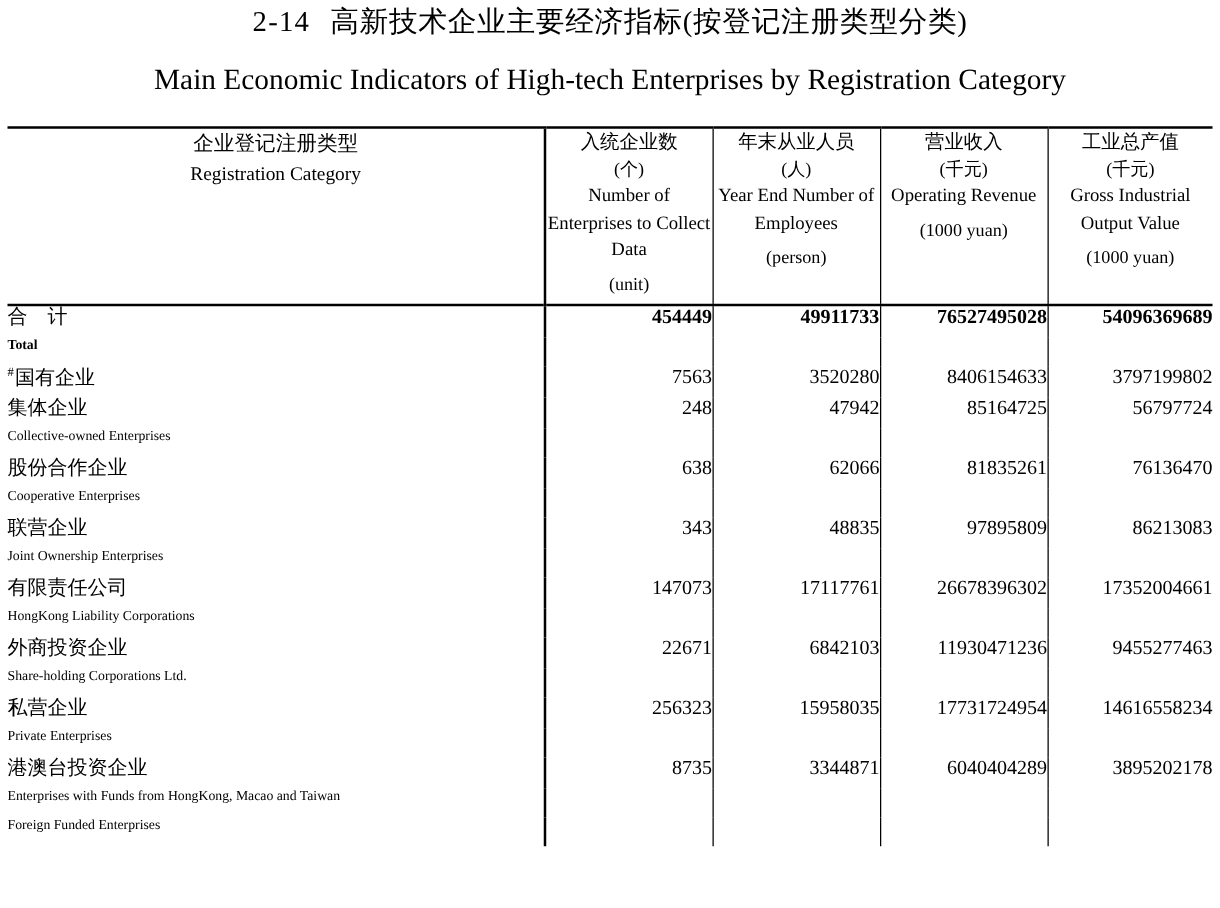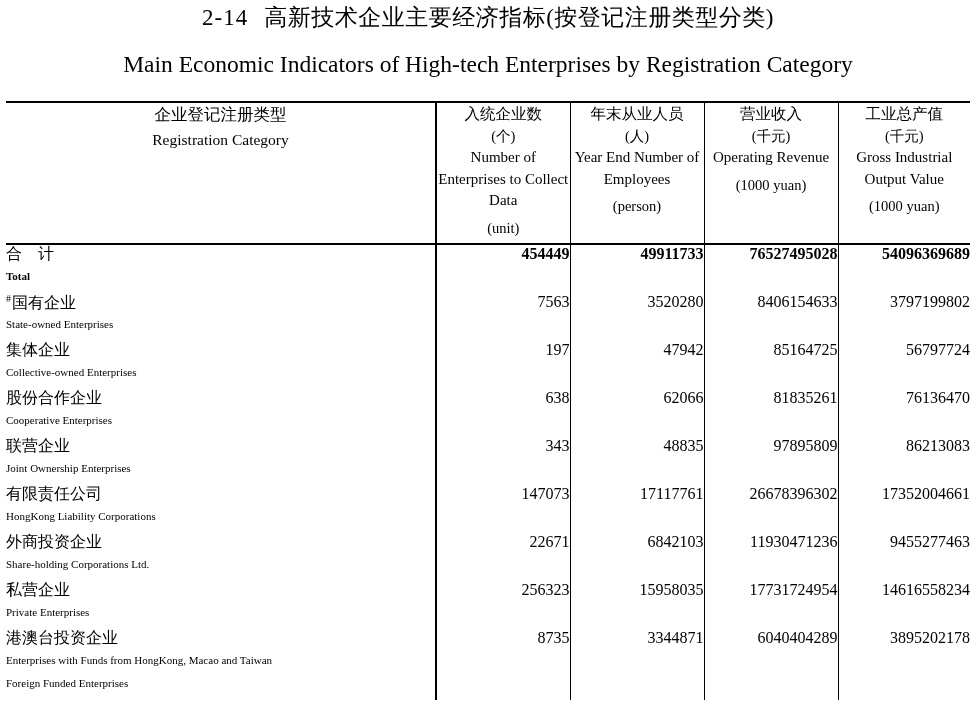--- a/index.html
+++ b/index.html
@@ -196,31 +196,24 @@
         <td class="vline"></td>
       </tr>
 
       <tr class="rowspacer-cn">
         <td class="cat-cn"><span class="sup">#</span><span>国有企业</span></td>
         <td class="num vline-thick">7563</td>
         <td class="num vline">3520280</td>
         <td class="num vline">8406154633</td>
         <td class="num vline">3797199802</td>
       </tr>
-      <tr class="rowspacer-en">
-        <td class="cat-en">State-owned Enterprises</td>
-        <td class="vline-thick"></td>
-        <td class="vline"></td>
-        <td class="vline"></td>
-        <td class="vline"></td>
-      </tr>
 
       <tr class="rowspacer-cn">
         <td class="cat-cn">集体企业</td>
-        <td class="num vline-thick">197</td>
+        <td class="num vline-thick">248</td>
         <td class="num vline">47942</td>
         <td class="num vline">85164725</td>
         <td class="num vline">56797724</td>
       </tr>
       <tr class="rowspacer-en">
         <td class="cat-en">Collective-owned Enterprises</td>
         <td class="vline-thick"></td>
         <td class="vline"></td>
         <td class="vline"></td>
         <td class="vline"></td>

